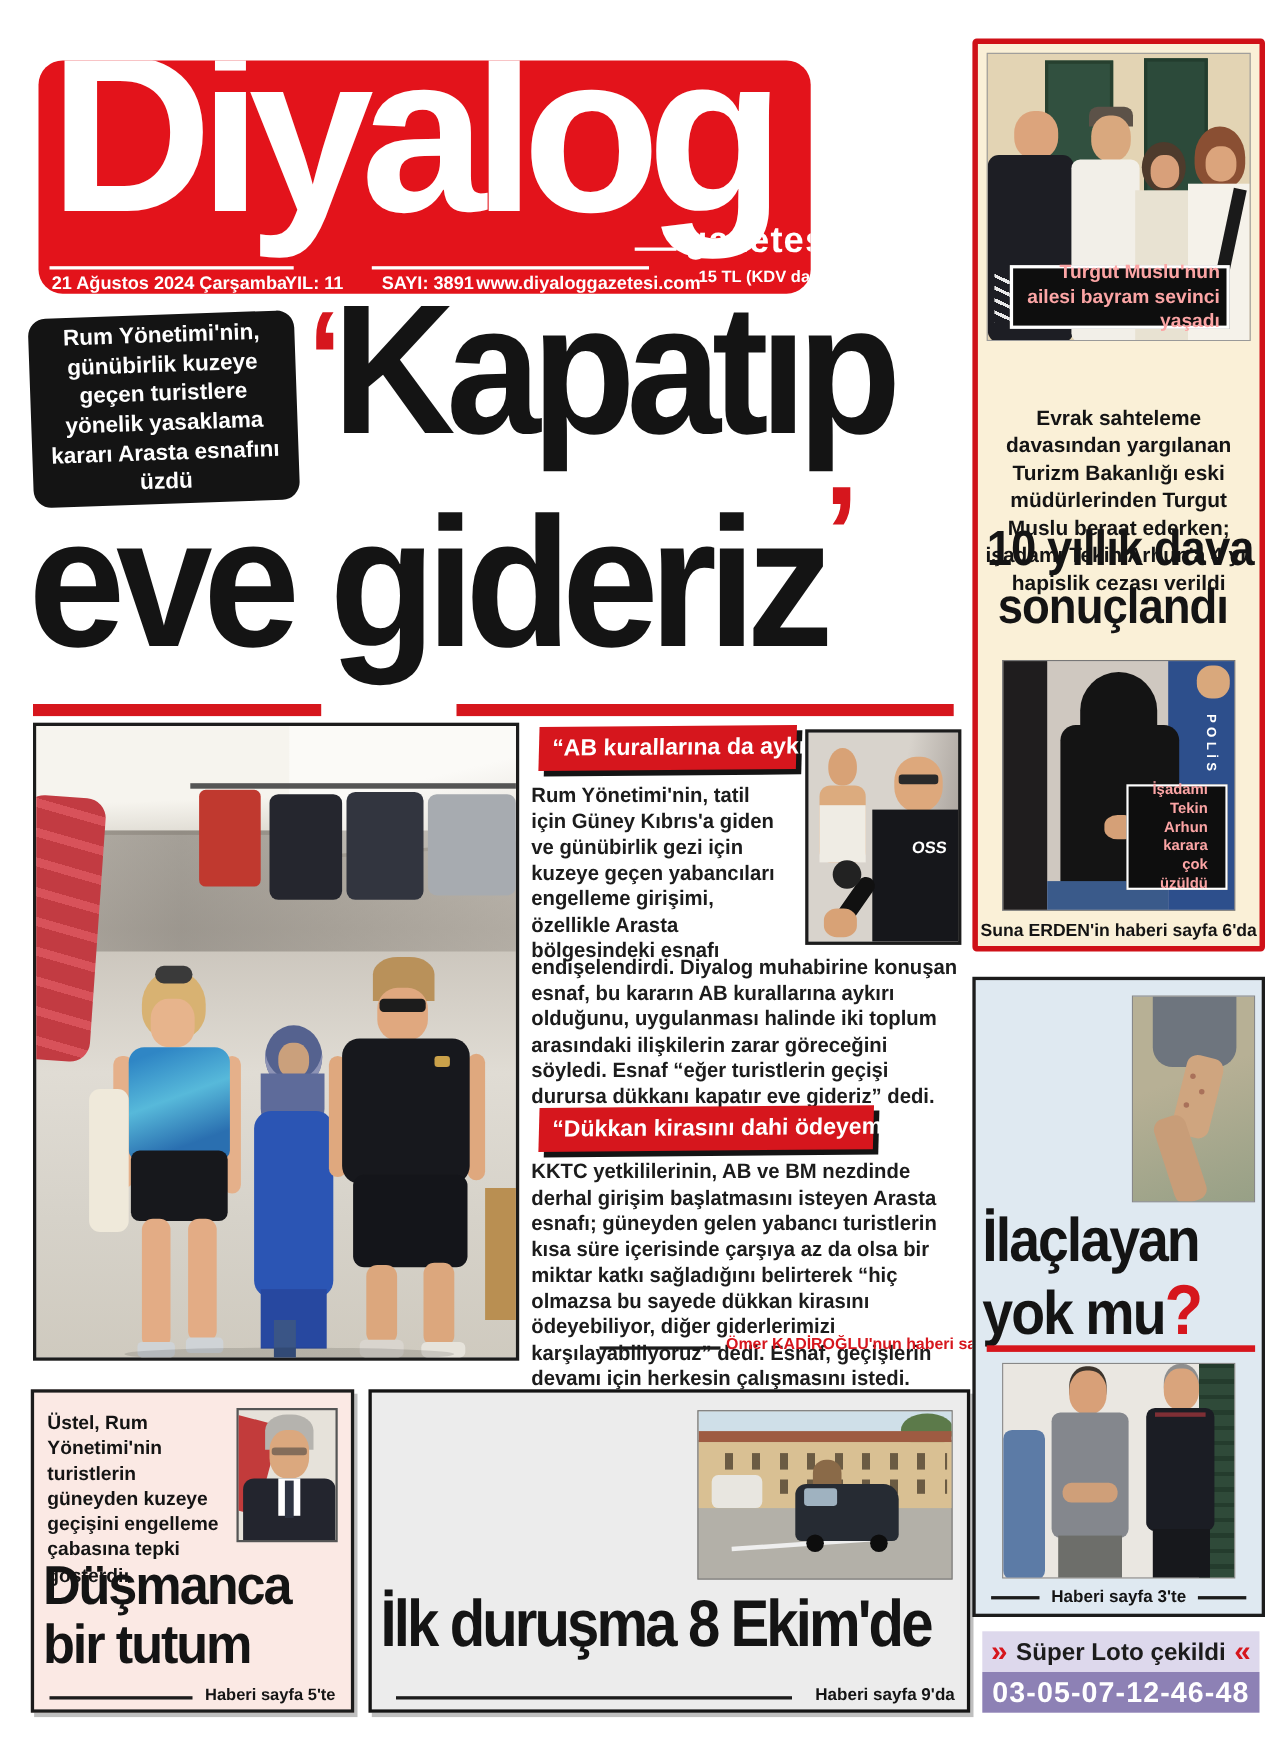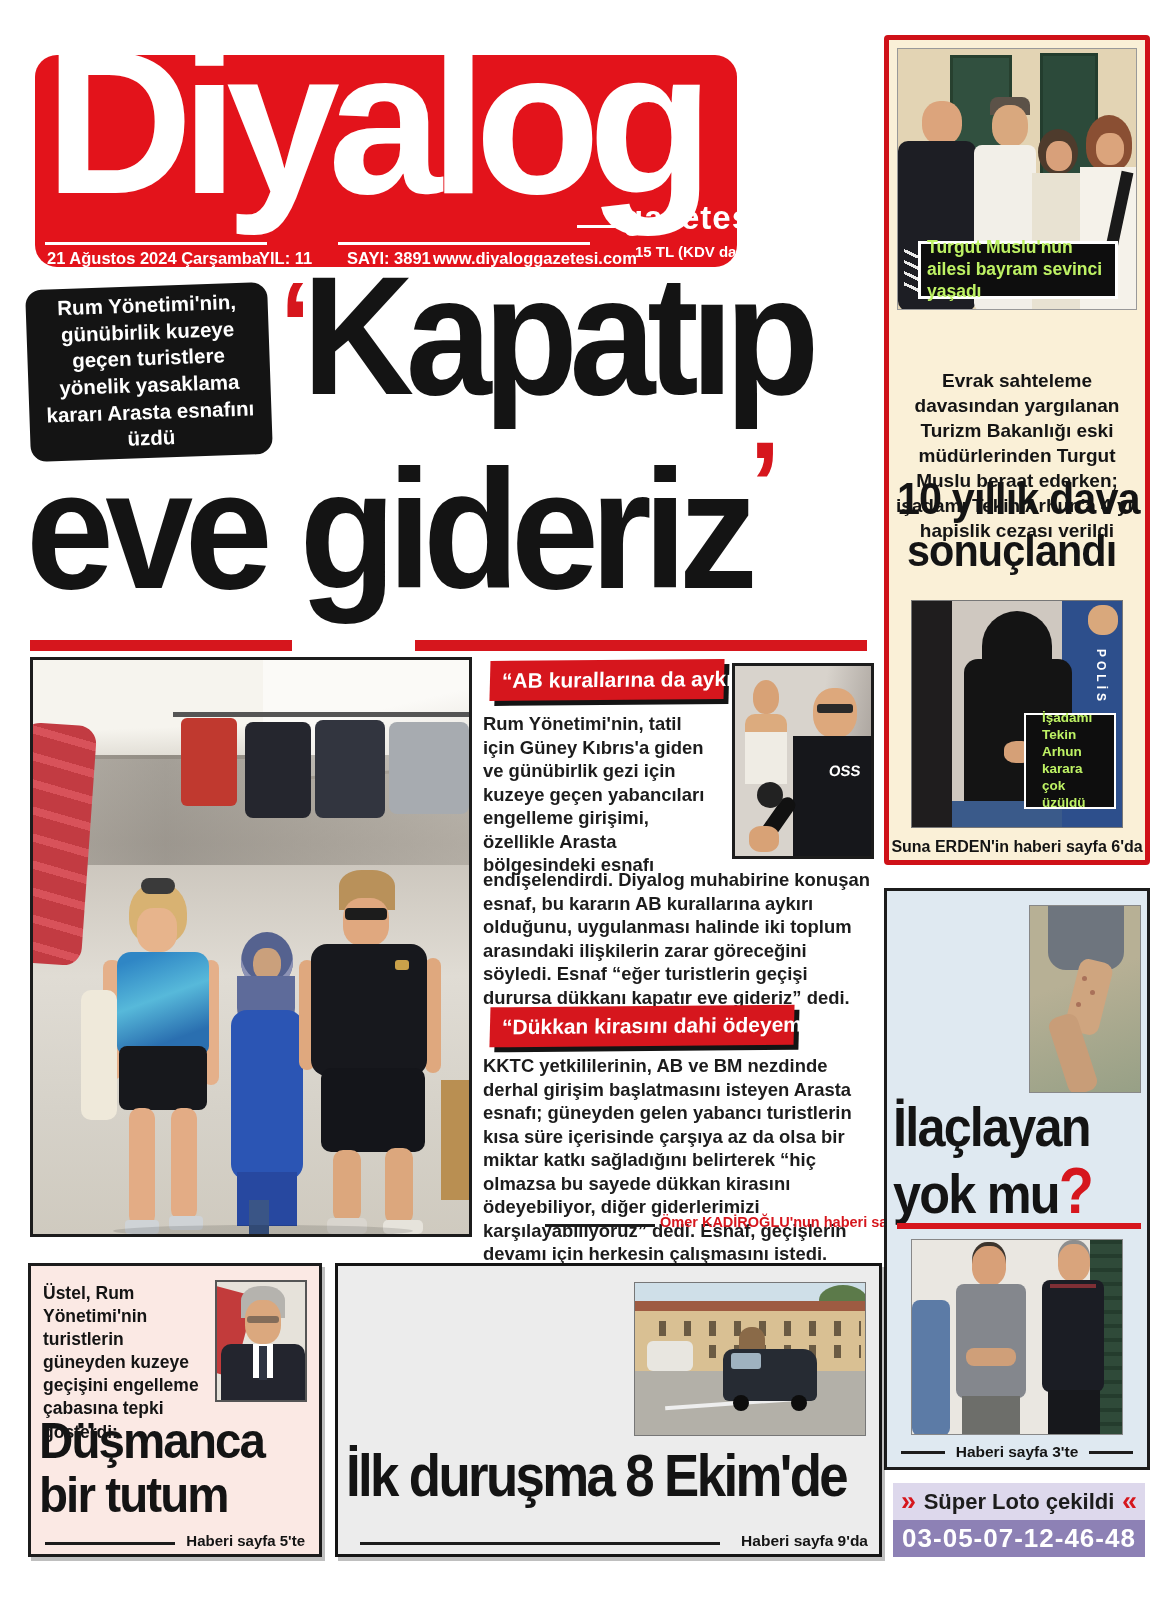--- a/index.html
+++ b/index.html
@@ -15,21 +15,21 @@
           border-radius:16px;transform:rotate(-2deg);display:flex;align-items:center;justify-content:center;
           text-align:center;font-weight:bold;font-size:20.5px;line-height:1.3;padding:6px 12px;box-sizing:border-box;}
   .hl{position:absolute;font-weight:bold;color:#141414;line-height:1;white-space:nowrap;letter-spacing:-9px;transform-origin:left top;}
   .hl .rq{color:#d6161d;}
   .redbar{position:absolute;height:11px;background:#d6161d;top:640px;}
   .ribbon{position:absolute;background:#d6161d;color:#fff;font-weight:bold;font-size:21px;
           display:flex;align-items:center;padding-left:12px;box-sizing:border-box;height:40px;
           box-shadow:5px 5px 0 #141414;transform:skewX(-2deg) rotate(-0.5deg);white-space:nowrap;}
   .body-txt{position:absolute;font-weight:bold;font-size:19px;line-height:1.24;color:#1c1c1c;transform:scaleX(.97);transform-origin:left top;}
   .photo{position:absolute;overflow:hidden;border:3px solid #1c1c1c;box-sizing:border-box;}
-  .cap-black{position:absolute;background:#0e0e0e;color:#bef264;border:3px solid #fff;text-align:left;
+  .cap-black{position:absolute;background:#0e0e0e;color:#fca5a5;border:3px solid #fff;text-align:right;
              font-weight:bold;display:flex;align-items:center;justify-content:center;line-height:1.25;box-sizing:border-box;}
   .rbox{position:absolute;box-sizing:border-box;}
   .deck{position:absolute;font-weight:bold;line-height:1.32;color:#141414;}
   .bigline{position:absolute;font-weight:bold;line-height:1;white-space:nowrap;transform-origin:left top;color:#141414;}
   .footerline{position:absolute;background:#1c1c1c;}
   .footer-txt{position:absolute;font-weight:bold;font-size:15px;color:#141414;white-space:nowrap;}
   .byline{position:absolute;color:#d6161d;font-weight:bold;font-size:14.5px;text-align:right;white-space:nowrap;}
   .loto-chev{font-size:27px;font-weight:bold;color:#d6161d;line-height:1;}
 </style>
 </head>

